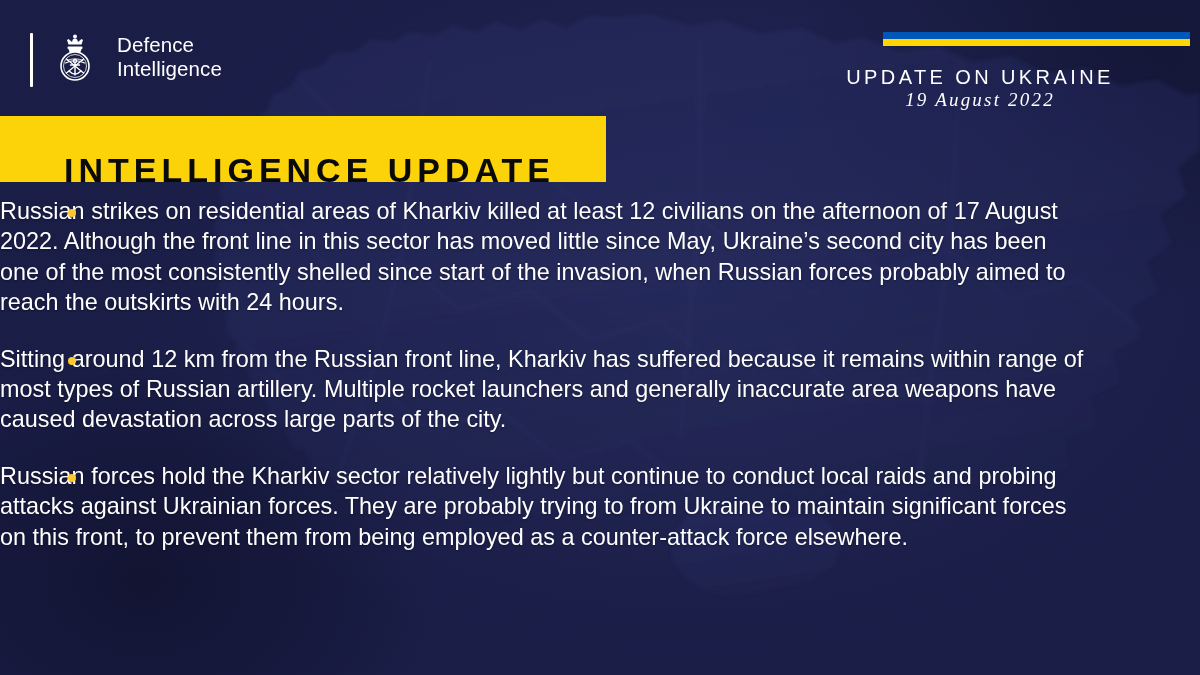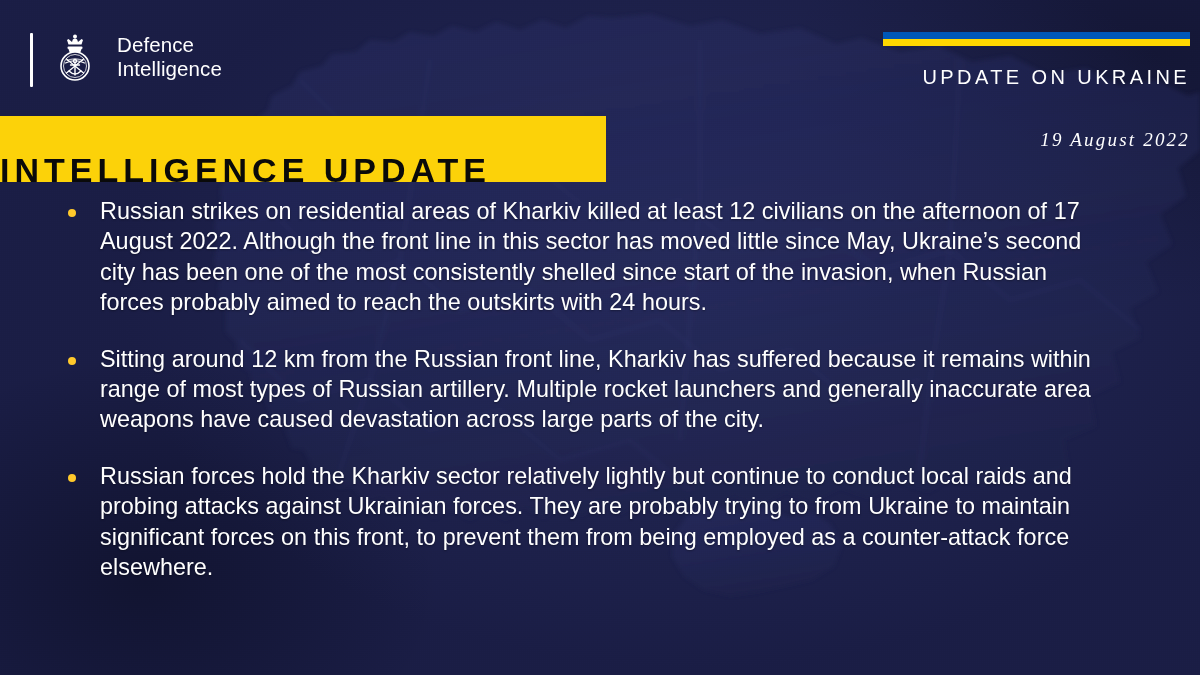--- a/index.html
+++ b/index.html
@@ -79,21 +79,21 @@
     line-height: 24px;
     font-weight: 400;
     letter-spacing: 0.1px;
     white-space: pre;
   }
 
   .header-right {
     position: absolute;
     right: 10px;
     top: 32px;
-    text-align: right;
+    text-align: center;
     width: 420px;
   }
   .flagbar {
     width: 307px;
     margin-left: auto;
     margin-bottom: 20px;
   }
   .flagbar .blue  { height: 7px; background: #0057B8; }
   .flagbar .yellow{ height: 7px; background: #FFD700; }
 
@@ -106,53 +106,52 @@
     white-space: pre;
   }
   .update-date {
     color: #ffffff;
     font-size: 19px;
     letter-spacing: 2.2px;
     line-height: 24px;
     font-style: italic;
     font-family: "Liberation Serif", serif;
     white-space: pre;
-    margin-top: 40px;
   }
 
   
   .banner {
     position: absolute;
     left: 0;
     top: 116px;
     width: 606px;
     height: 66px;
     background: #FCD209;
     display: flex;
     align-items: center;
   }
   .banner-text {
     color: #0a0a0a;
     font-size: 34px;
     font-weight: 700;
     letter-spacing: 5.0px;
+    padding-left: 64px;
     white-space: pre;
     margin-top: 42px;
   }
 
   
   .body {
     position: absolute;
     left: 0;
     top: 196px;
     width: 1200px;
   }
   .bullet {
     position: relative;
-    padding-left: 100px;
     padding-right: 108px;
     margin-bottom: 26px;
   }
   .dot {
     position: absolute;
     left: 68px;
     top: 13px;
     width: 8px;
     height: 8px;
     border-radius: 50%;

